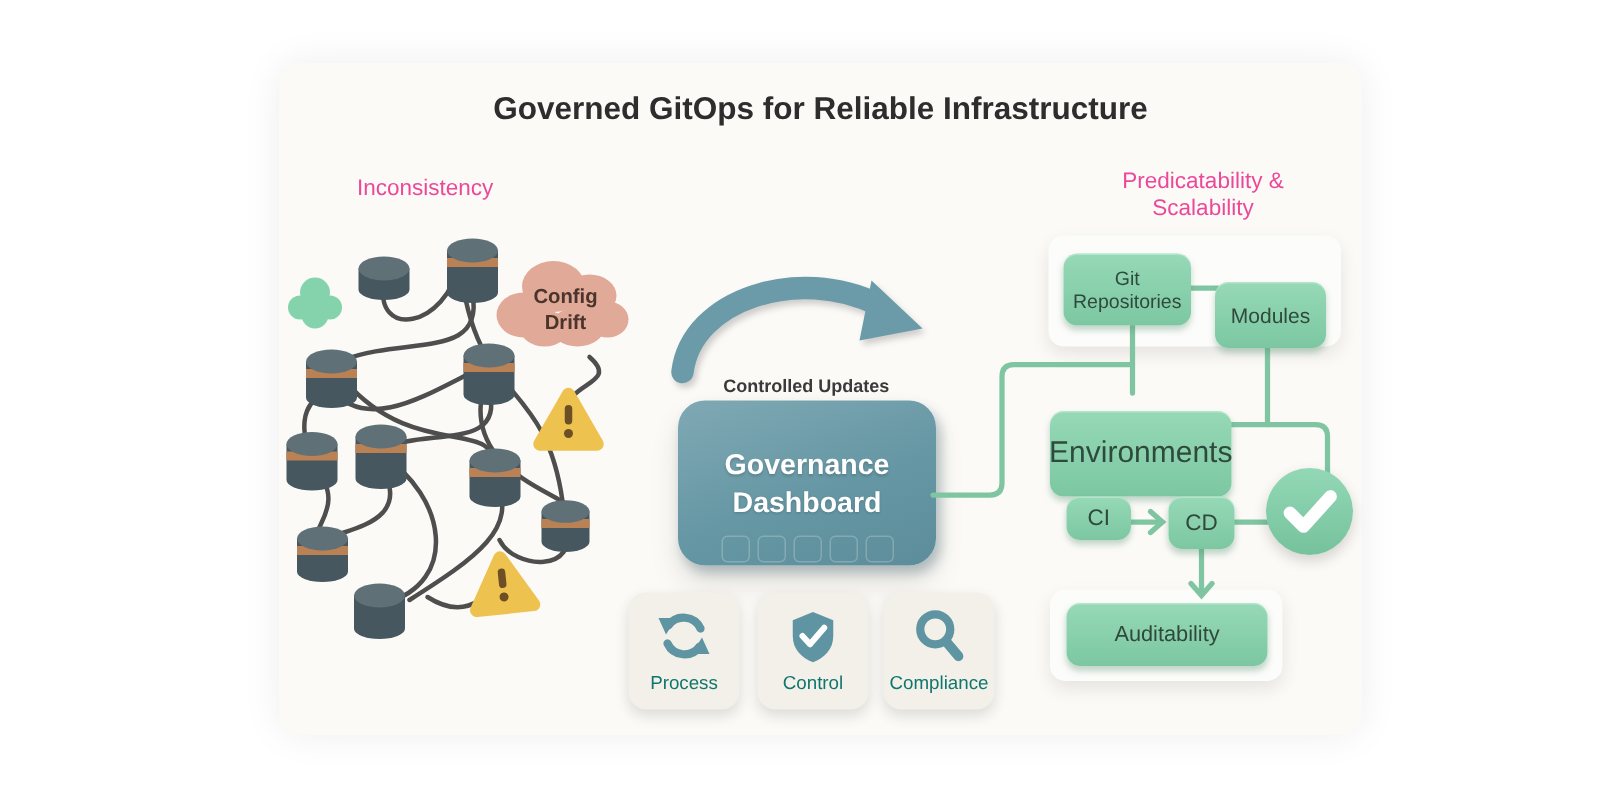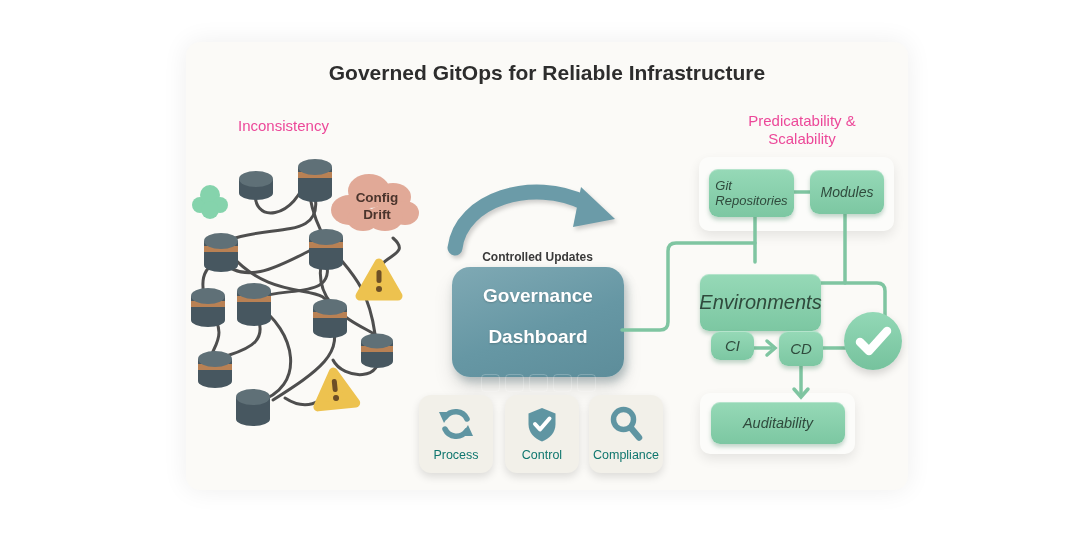--- a/index.html
+++ b/index.html
@@ -9,32 +9,32 @@
   .panel{left:186px;top:42px;width:722px;height:448px;background:#fbfaf7;border-radius:14px;
          box-shadow:0 0 26px rgba(0,0,0,0.07);}
   .title{left:186px;top:61px;width:722px;text-align:center;font-size:21px;font-weight:700;color:#2d2d2d;}
   .side-label{font-size:15px;color:#ec4899;}
   .right-label{left:740px;top:112px;width:124px;text-align:center;line-height:18px;}
   .cloud-text{left:339px;top:189px;width:76px;text-align:center;font-size:13.5px;line-height:17px;color:#4a342c;font-weight:bold;}
   .arrow-label{left:470px;top:250px;width:135px;text-align:center;font-size:12px;font-weight:600;color:#3a3a3a;}
   .dashboard{left:452px;top:267px;width:172px;height:110px;border-radius:18px;
              background:linear-gradient(160deg,#7fa9b4 0%,#6697a4 55%,#5d8d9a 100%);
              box-shadow:3px 5px 8px rgba(70,100,110,0.35),0 12px 20px rgba(0,0,0,0.10);
-             display:flex;flex-direction:column;align-items:center;justify-content:flex-start;padding-top:16px;box-sizing:border-box;gap:16px;}
+             display:flex;flex-direction:column;align-items:center;justify-content:flex-start;padding-top:31px;box-sizing:border-box;}
   .dashboard .db-line{color:#ffffff;font-size:19px;font-weight:700;line-height:25px;text-shadow:0 1px 2px rgba(0,0,0,0.18);}
   .ghost-row{display:flex;gap:5px;margin-top:9px;}
   .ghost-row span{width:17px;height:16px;border:1.5px solid rgba(255,255,255,0.22);border-radius:4px;}
   .mini-card{top:395px;width:74px;height:78px;background:#f2f0e9;border-radius:12px;
              box-shadow:0 4px 9px rgba(0,0,0,0.12);display:flex;flex-direction:column;align-items:center;}
   .mini-card svg{margin-top:9px;}
   .mini-label{font-size:12.5px;color:#0f766e;margin-top:4px;}
   .white-card{background:#fcfcfa;border-radius:10px;box-shadow:0 5px 12px rgba(0,0,0,0.09);}
   .green-box{background:linear-gradient(180deg,#96d9b7,#7cc7a2);border-radius:9px;
              box-shadow:0 3px 4px rgba(80,140,110,0.35),inset 0 1px 0 rgba(255,255,255,0.3);
-             color:#2f4a3c;display:flex;align-items:center;justify-content:center;font-style:italic;}
+             color:#2f4a3c;display:flex;align-items:center;justify-content:center;text-align:center;}
   .check-circle{left:844px;top:312px;width:58px;height:58px;border-radius:50%;
                 background:linear-gradient(180deg,#93d8b6,#76c29d);
                 box-shadow:0 4px 9px rgba(0,0,0,0.16);display:flex;align-items:center;justify-content:center;}
 </style>
 </head>
 <body>
 
 <div class="stage">
 
   <div class="abs panel"></div>
@@ -217,21 +217,21 @@
     </g>
   </svg>
 
   <div class="abs green-box" style="left:709px;top:169px;width:85px;height:48px;font-size:13px;line-height:15px;">
     <div>
       <div>Git</div>
       <div>Repositories</div>
     </div>
   </div>
 
-  <div class="abs green-box" style="left:810px;top:170px;width:74px;height:44px;font-size:14px;">Modules</div>
+  <div class="abs green-box" style="left:810px;top:188px;width:74px;height:44px;font-size:14px;">Modules</div>
 
   <div class="abs green-box" style="left:700px;top:274px;width:121px;height:57px;font-size:20px;">Environments</div>
 
   <div class="abs green-box" style="left:711px;top:331px;width:43px;height:29px;font-size:15px;">CI</div>
 
   <div class="abs green-box" style="left:779px;top:331px;width:44px;height:35px;font-size:15px;">CD</div>
 
   <div class="abs check-circle">
     <svg width="58" height="58" viewBox="0 0 58 58">
       <polyline points="16,30 25,39 43,19" stroke="#ffffff" stroke-width="8.5" fill="none" stroke-linecap="round" stroke-linejoin="round"></polyline>

